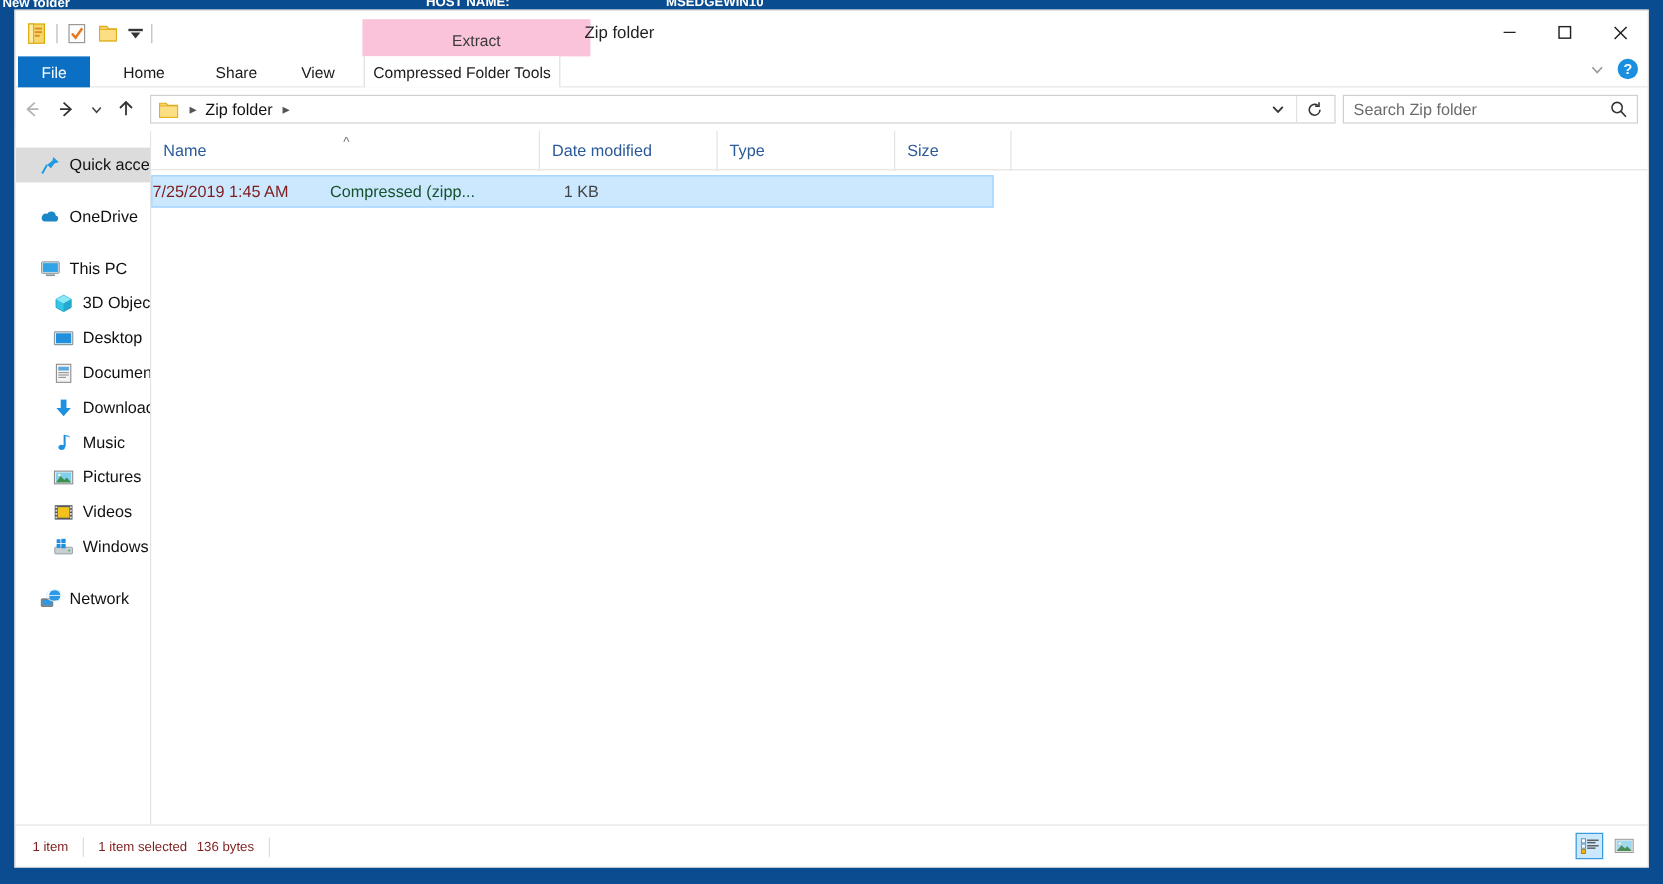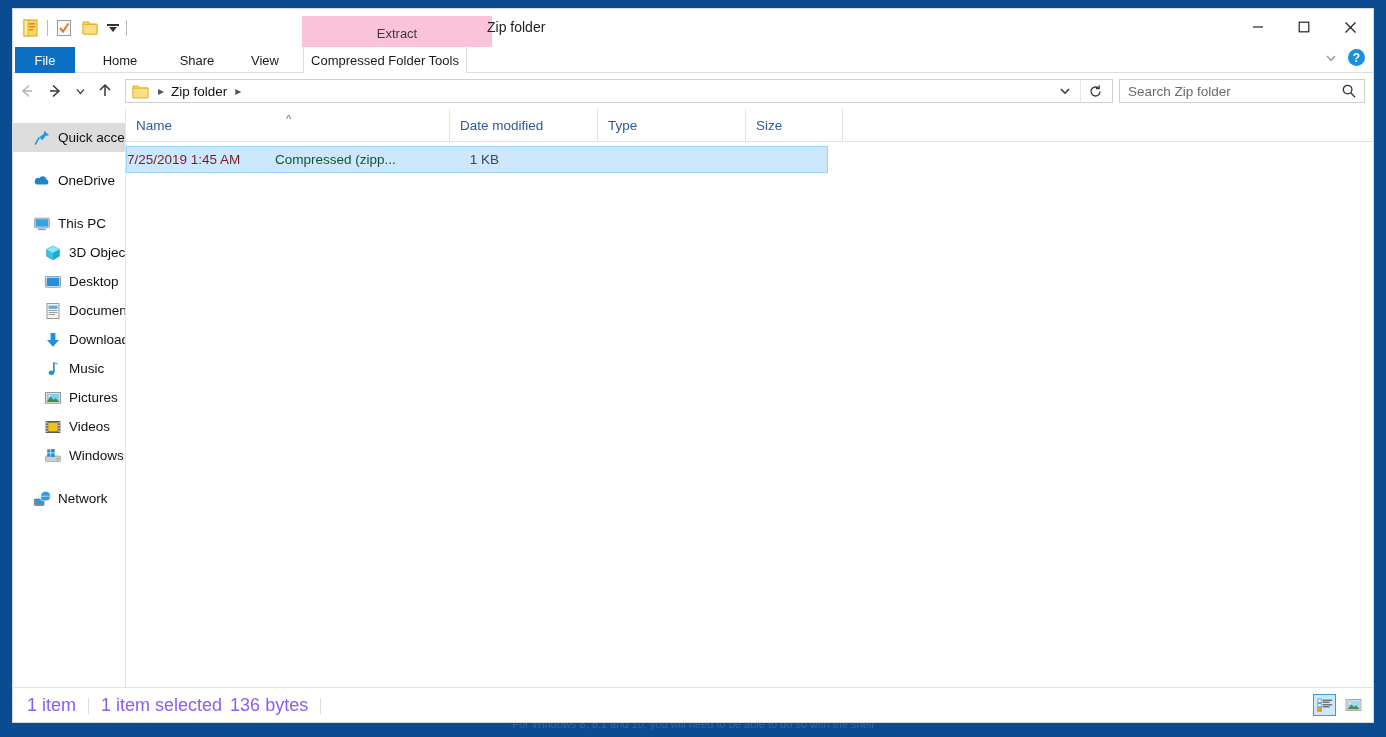--- a/index.html
+++ b/index.html
@@ -305,21 +305,21 @@
 
   
   .statusbar {
     position: relative;
     height: 36px;
     border-top: 1px solid #e3e3e3;
     display: flex; align-items: center;
     background: #ffffff;
   }
   .status-seg {
-    font-size: 18px; color: #8b5cf6;
+    font-size: 11px; color: #7f1d1d;
     padding: 0 0 0 0;
     display:flex; align-items:center; height: 20px;
   }
   .status-count { margin-left: 14px; }
   .status-div { width:1px; height:16px; background:#dcdcdc; margin: 0 12px; }
   .status-sel { }
   .status-bytes { margin-left: 8px; }
   .status-endbar { width:1px; height:16px; background:#dcdcdc; margin-left: 12px; }
 
   .viewtoggles {
@@ -331,22 +331,26 @@
     display:flex; align-items:center; justify-content:center;
     position: relative;
   }
   .vt.active { background: #cce8ff; border: 1px solid #3a9ae0; }
 </style>
 </head>
 <body>
 
 <div id="desktop">
 
-
-  <div class="bg-bottom-text">For Windows 8, 8.1 and 10, you will need to be able to do so with the shell</div>
+  <div class="bg-titlebar">
+    <span class="bg-tb-left">New folder</span>
+    <span class="bg-tb-mid">HOST NAME:</span>
+    <span class="bg-tb-mid2">MSEDGEWIN10</span>
+  </div>
+
 
   <div id="explorer">
 
     <div class="titlebar">
 
       <div class="qat">
         <span class="qat-ico">
           <svg width="20" height="20" viewBox="0 0 20 20">
             <rect x="3" y="2" width="13" height="16" fill="#f5d76e" stroke="#d9a800" stroke-width="1"></rect>
             <rect x="3" y="2" width="4" height="16" fill="#ffe9a8" stroke="#d9a800" stroke-width="0.8"></rect>

